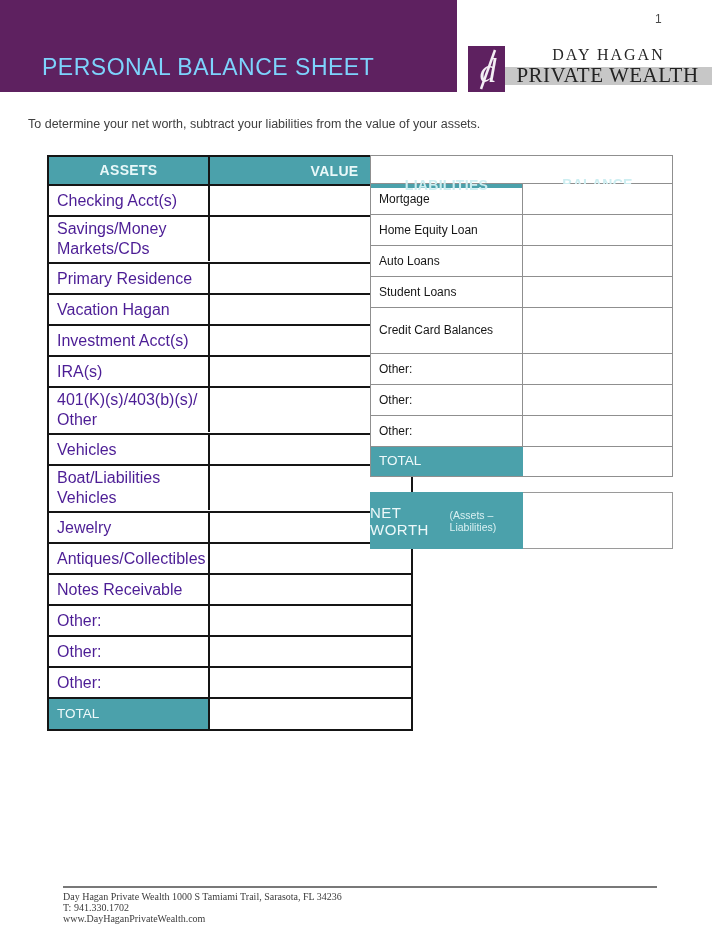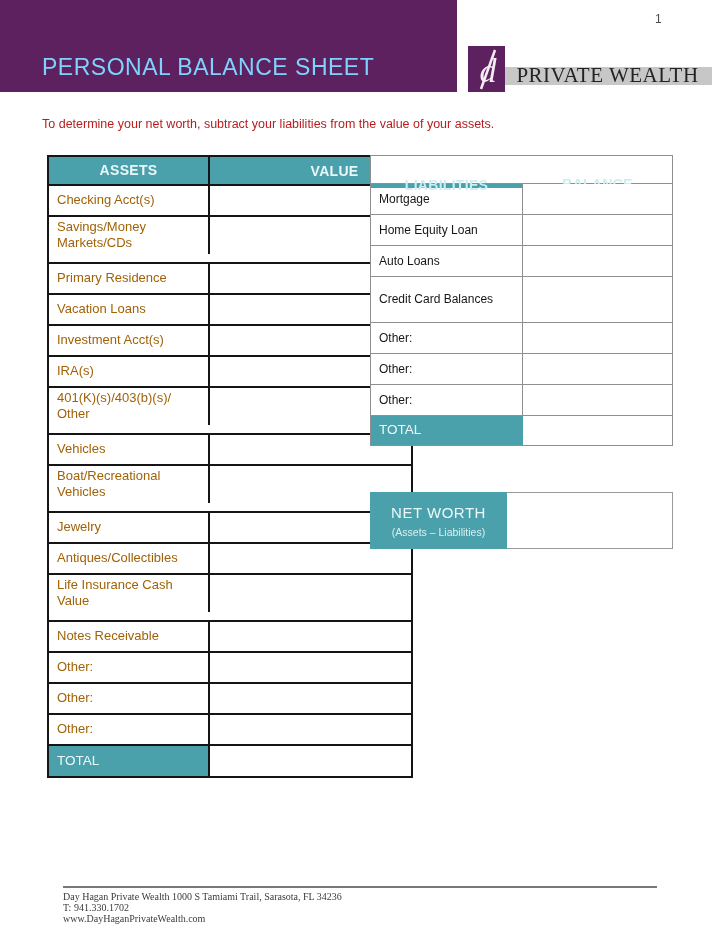--- a/index.html
+++ b/index.html
@@ -14,27 +14,27 @@
   .banner{position:absolute;left:0;top:0;width:457px;height:92px;background:var(--purple);}
   .banner-title{position:absolute;left:42px;bottom:11px;color:#7dd3fc;font-size:23px;letter-spacing:.5px;font-weight:400;white-space:nowrap;}
   .page-num{position:absolute;left:655px;top:12px;font-size:12px;color:#4a4a4a;}
 
   .logo{position:absolute;left:468px;top:44px;width:244px;height:50px;}
   .monogram{position:absolute;left:0;top:2px;width:37px;height:46px;}
   .logo-band{position:absolute;left:37px;top:23px;width:207px;height:18px;background:#c7c7c7;}
   .logo-line1{position:absolute;left:37px;top:2px;width:207px;text-align:center;font-family:"Liberation Serif",serif;font-size:16px;letter-spacing:2px;color:#262626;white-space:nowrap;}
   .logo-line2{position:absolute;left:33px;top:19px;width:213px;text-align:center;font-family:"Liberation Serif",serif;font-size:21px;letter-spacing:.5px;color:#232323;white-space:nowrap;}
 
-  .intro{position:absolute;left:42px;top:117px;width:620px;font-size:12.5px;color:#b91c1c;}
+  .intro{position:absolute;left:28px;top:117px;width:620px;font-size:12.5px;color:#404040;}
 
   
   .atable{position:absolute;left:47px;top:155px;width:366px;border:2px solid #151515;background:#fff;}
   .atable .row{display:flex;border-bottom:2px solid #151515;}
   .atable .row:last-child{border-bottom:none;}
-  .atable .c1{width:161px;border-right:2px solid #151515;display:flex;align-items:center;padding:2px 8px;font-size:13px;color:#a16207;line-height:1.25;}
+  .atable .c1{width:161px;border-right:2px solid #151515;display:flex;align-items:center;padding:2px 8px;font-size:16px;color:#4c1d95;line-height:1.25;}
   .atable .c2{flex:1;background:#fff;padding-left:48px;}
   .atable .hrow .c1,.atable .hrow .c2{justify-content:center;align-items:center;display:flex;background:var(--teal);color:#e9f8f9;font-size:14px;font-weight:700;letter-spacing:.3px;}
   .atable .hrow{height:29px;}
   .atable .r-s{height:31px;}
   .atable .r-t{height:47px;flex-direction:column;}
   .atable .r-total{height:30px;}
   .atable .total-cell{background:var(--teal);color:#eef9fa;font-weight:400;font-size:13.5px;}
 
   
   .ltable{position:absolute;left:370px;top:155px;width:303px;border:1px solid #8f8f8f;background:#fff;}
@@ -44,21 +44,21 @@
   .ltable .c2{flex:1;background:#fff;}
   .ltable .hrow .c1,.ltable .hrow .c2{justify-content:center;align-items:center;display:flex;background:var(--teal);color:#cdeef1;font-size:14px;font-weight:700;letter-spacing:.3px;border-right-color:#b9b9b9;margin-top:28px;}
   .ltable .hrow{height:28px;}
   .ltable .r-s{height:31px;}
   .ltable .r-t{height:46px;}
   .ltable .r-total{height:29px;}
   .ltable .total-cell{background:var(--teal);color:#eef9fa;font-size:13.5px;border-right:none;}
 
   
   .networth{position:absolute;left:370px;top:492px;width:303px;height:57px;display:flex;}
-  .nw-left{width:137px;background:var(--teal);color:#ecf8f9;display:flex;flex-direction:column;align-items:center;justify-content:center;gap:5px;}
+  .nw-left{width:153px;background:var(--teal);color:#ecf8f9;display:flex;flex-direction:row;align-items:center;justify-content:center;gap:5px;}
   .nw-title{font-size:15px;letter-spacing:.5px;font-weight:400;}
   .nw-sub{font-size:10.5px;color:#d9f0f2;}
   .nw-value{flex:1;background:#fff;border:1px solid #9a9a9a;border-left:none;}
 
   
   .footer-rule{position:absolute;left:63px;top:886px;width:594px;height:2px;background:#787878;}
   .footer{position:absolute;left:63px;top:891px;width:594px;display:flex;justify-content:space-between;font-family:"Liberation Serif",serif;font-size:10px;color:#3b3b3b;flex-direction:column;}
 </style>
 </head>
 <body>
@@ -70,20 +70,21 @@
   </div>
   <div class="page-num">1</div>
 
   <div class="logo">
     <svg class="monogram" viewBox="0 0 37 46" xmlns="http://www.w3.org/2000/svg">
       <rect x="0" y="0" width="37" height="46" fill="#5e2160"></rect>
       <text x="20" y="36" text-anchor="middle" font-family="Liberation Serif, serif" font-style="italic" font-size="34" fill="#f4eef4">d</text>
       <line x1="27" y1="4" x2="13" y2="43" stroke="#f4eef4" stroke-width="2.5"></line>
     </svg>
     <div class="logo-band"></div>
+    <div class="logo-line1">DAY HAGAN</div>
     <div class="logo-line2">PRIVATE WEALTH</div>
   </div>
 
   <div class="intro">To determine your net worth, subtract your liabilities from the value of your assets.</div>
 
   <div class="atable">
     <div class="row hrow">
       <div class="c1">ASSETS</div>
       <div class="c2">VALUE</div>
     </div>
@@ -93,53 +94,49 @@
       </div>
     <div class="row r-t">
         <div class="c1">Savings/Money Markets/CDs</div>
         <div class="c2"></div>
       </div>
     <div class="row r-s">
         <div class="c1">Primary Residence</div>
         <div class="c2"></div>
       </div>
     <div class="row r-s">
-        <div class="c1">Vacation Loans</div>
+        <div class="c1">Vacation Hagan</div>
         <div class="c2"></div>
       </div>
     <div class="row r-s">
         <div class="c1">Investment Acct(s)</div>
         <div class="c2"></div>
       </div>
     <div class="row r-s">
         <div class="c1">IRA(s)</div>
         <div class="c2"></div>
       </div>
     <div class="row r-t">
         <div class="c1">401(K)(s)/403(b)(s)/ Other</div>
         <div class="c2"></div>
       </div>
     <div class="row r-s">
         <div class="c1">Vehicles</div>
         <div class="c2"></div>
       </div>
     <div class="row r-t">
-        <div class="c1">Boat/Recreational Vehicles</div>
+        <div class="c1">Boat/Liabilities Vehicles</div>
         <div class="c2"></div>
       </div>
     <div class="row r-s">
         <div class="c1">Jewelry</div>
         <div class="c2"></div>
       </div>
     <div class="row r-s">
         <div class="c1">Antiques/Collectibles</div>
-        <div class="c2"></div>
-      </div>
-    <div class="row r-t">
-        <div class="c1">Life Insurance Cash Value</div>
         <div class="c2"></div>
       </div>
     <div class="row r-s">
         <div class="c1">Notes Receivable</div>
         <div class="c2"></div>
       </div>
     <div class="row r-s">
         <div class="c1">Other:</div>
         <div class="c2"></div>
       </div>
@@ -165,20 +162,24 @@
     <div class="row r-s">
         <div class="c1">Mortgage</div>
         <div class="c2"></div>
       </div>
     <div class="row r-s">
         <div class="c1">Home Equity Loan</div>
         <div class="c2"></div>
       </div>
     <div class="row r-s">
         <div class="c1">Auto Loans</div>
+        <div class="c2"></div>
+      </div>
+    <div class="row r-s">
+        <div class="c1">Student Loans</div>
         <div class="c2"></div>
       </div>
     <div class="row r-t">
         <div class="c1">Credit Card Balances</div>
         <div class="c2"></div>
       </div>
     <div class="row r-s">
         <div class="c1">Other:</div>
         <div class="c2"></div>
       </div>

